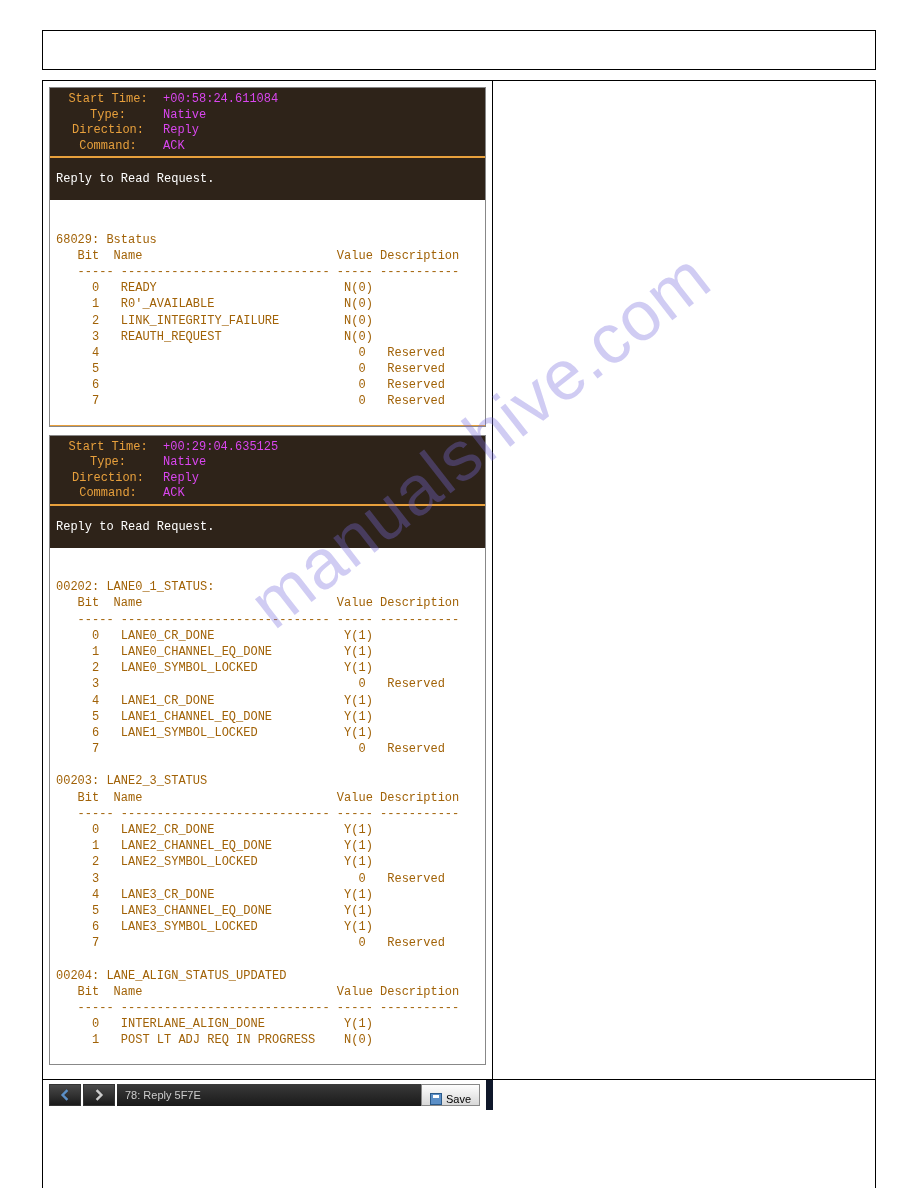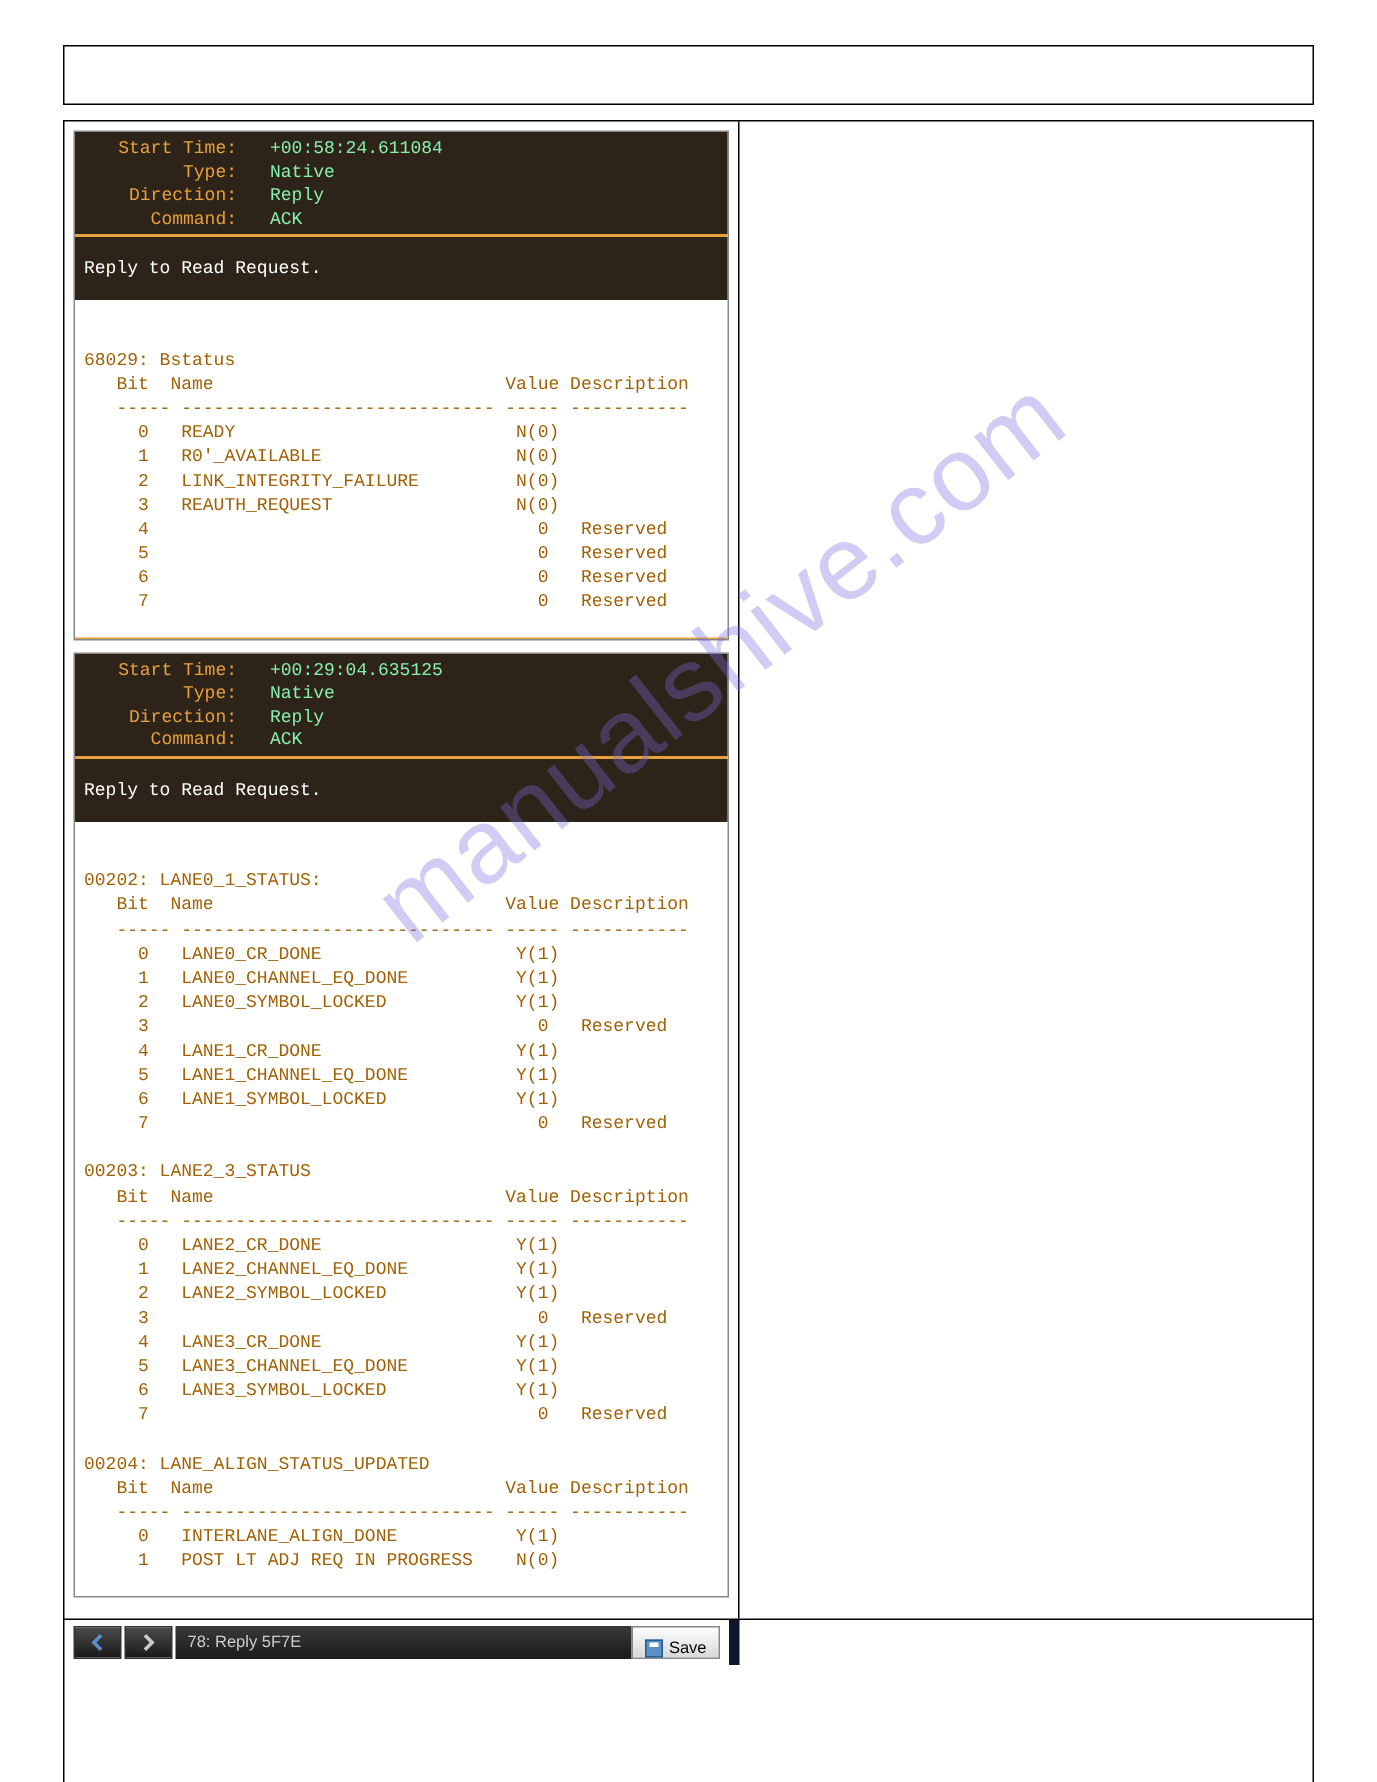--- a/index.html
+++ b/index.html
@@ -5,22 +5,22 @@
 * { margin: 0; padding: 0; box-sizing: border-box; }
 body { background: #fff; font-family: Arial, sans-serif; width: 918px; position: relative; }
 .page { padding: 30px 42px; }
 .top-box { border: 1px solid #000; height: 40px; margin-bottom: 10px; }
 .main-row { display: flex; border: 1px solid #000; }
 .left-col { width: 450px; border-right: 1px solid #000; padding: 6px; }
 .right-col { flex: 1; }
 .panel { border: 1px solid #888; margin-bottom: 8px; background: #fff; }
 .hdr { background: #2e2319; padding: 4px 8px 2px 8px; font-family: "Courier New", monospace; font-size: 12px; line-height: 1.3; }
 .hdr-row { display: flex; }
-.hdr-lab { color: #e8a03c; width: 100px; text-align: right; margin-right: 22px; }
-.hdr-val { color: #86efac; }
+.hdr-lab { color: #e8a03c; width: 100px; text-align: center; margin-right: 5px; }
+.hdr-val { color: #d946ef; }
 .sep-orange { height: 2px; background: #e8a03c; }
 .subhdr { background: #2e2319; color: #fff; font-family: "Courier New", monospace; font-size: 12px; padding: 14px 6px; }
 .body { font-family: "Courier New", monospace; font-size: 12px; padding: 15px 6px; color: #a16207; line-height: 1.35; white-space: pre; overflow: hidden; }
 .thin-orange { height: 1px; background: #e8a03c; }
 .nav-row { display: flex; border: 1px solid #000; border-top: none; height: 230px; align-items: flex-start; }
 .nav-left { width: 450px; border-right: 7px solid #0f172a; padding: 6px; display: flex; align-items: center; height: 30px; }
 .nav-btn { width: 32px; height: 22px; background: linear-gradient(to bottom, #4a4a4a, #1a1a1a); display: flex; align-items: center; justify-content: center; margin-right: 2px; border: 1px solid #333; }
 .nav-btn svg { width: 12px; height: 12px; }
 .nav-mid { flex: 1; background: linear-gradient(to bottom, #3a3a3a, #1a1a1a); color: #ccc; font-size: 11px; height: 22px; display: flex; align-items: center; padding: 0 8px; font-family: Arial, sans-serif; }
 .save-btn { background: linear-gradient(to bottom, #fefefe, #d8d8d8); border: 1px solid #888; height: 22px; padding: 0 8px; display: flex; align-items: flex-end; font-size: 11px; gap: 4px; }

